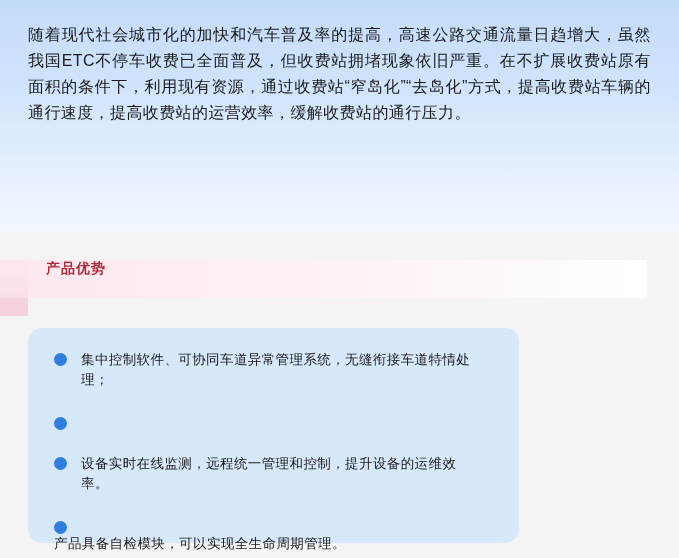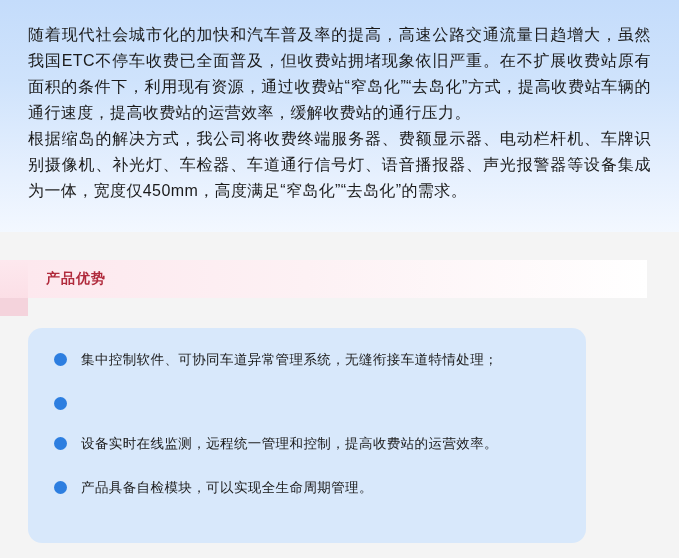--- a/index.html
+++ b/index.html
@@ -53,21 +53,20 @@
     margin-left: 0;
     padding-top: 28px;
   }
   .title-bar {
     position: relative;
     margin-left: 28px;
     width: 619px;
     height: 38px;
     background: linear-gradient(90deg, #fde8ee 0%, #fdf1f4 45%, #ffffff 100%);
     display: flex;
-    align-items: center;
     box-sizing: border-box;
     padding-left: 18px;
   }
   .title-bar .title-text {
     font-size: 14px;
     font-weight: bold;
     color: #b02a3c;
     letter-spacing: 1px;
   }
   .corner-deco {
@@ -86,39 +85,40 @@
     width: 28px;
     height: 18px;
     background: #f4d3dc;
   }
 
   
   .adv-card {
     position: absolute;
     left: 28px;
     top: 96px;
-    width: 558px;
+    width: 491px;
     height: 215px;
     background: #d8e8fb;
     border-radius: 14px;
     box-sizing: border-box;
     padding: 22px 36px 0 26px;
   }
   .adv-list {
     list-style: none;
     margin: 0;
     padding: 0;
   }
   .adv-item {
     display: flex;
     align-items: flex-start;
     margin-bottom: 24px;
   }
   .adv-item:last-child {
     margin-bottom: 0;
+    flex-direction: column;
   }
   .bullet {
     flex: 0 0 auto;
     width: 13px;
     height: 13px;
     border-radius: 50%;
     background: #2d7ee0;
     margin-top: 3px;
     margin-right: 14px;
   }
@@ -130,21 +130,20 @@
   }
 </style>
 </head>
 <body>
 
 <div class="page">
 
   <div class="intro-panel">
     <div class="intro-text">
       <p>随着现代社会城市化的加快和汽车普及率的提高，高速公路交通流量日趋增大，虽然我国ETC不停车收费已全面普及，但收费站拥堵现象依旧严重。在不扩展收费站原有面积的条件下，利用现有资源，通过收费站“窄岛化”“去岛化”方式，提高收费站车辆的通行速度，提高收费站的运营效率，缓解收费站的通行压力。</p>
-      <p>根据缩岛的解决方式，我公司将收费终端服务器、费额显示器、电动栏杆机、车牌识别摄像机、补光灯、车检器、车道通行信号灯、语音播报器、声光报警器等设备集成为一体，宽度仅450mm，高度满足“窄岛化”“去岛化”的需求。</p>
     </div>
   </div>
 
   <div class="section-band">
 
     <div class="corner-deco"></div>
 
     <div class="title-wrap">
       <div class="title-bar">
         <span class="title-text">产品优势</span>
@@ -155,21 +154,21 @@
       <ul class="adv-list">
         <li class="adv-item">
           <span class="bullet"></span>
           <span class="adv-text">集中控制软件、可协同车道异常管理系统，无缝衔接车道特情处理；</span>
         </li>
         <li class="adv-item">
           <span class="bullet"></span>
         </li>
         <li class="adv-item">
           <span class="bullet"></span>
-          <span class="adv-text">设备实时在线监测，远程统一管理和控制，提高收费站的运营效率。</span>
+          <span class="adv-text">设备实时在线监测，远程统一管理和控制，提升设备的运维效率。</span>
         </li>
         <li class="adv-item">
           <span class="bullet"></span>
           <span class="adv-text">产品具备自检模块，可以实现全生命周期管理。</span>
         </li>
       </ul>
     </div>
 
   </div>
 </div>

